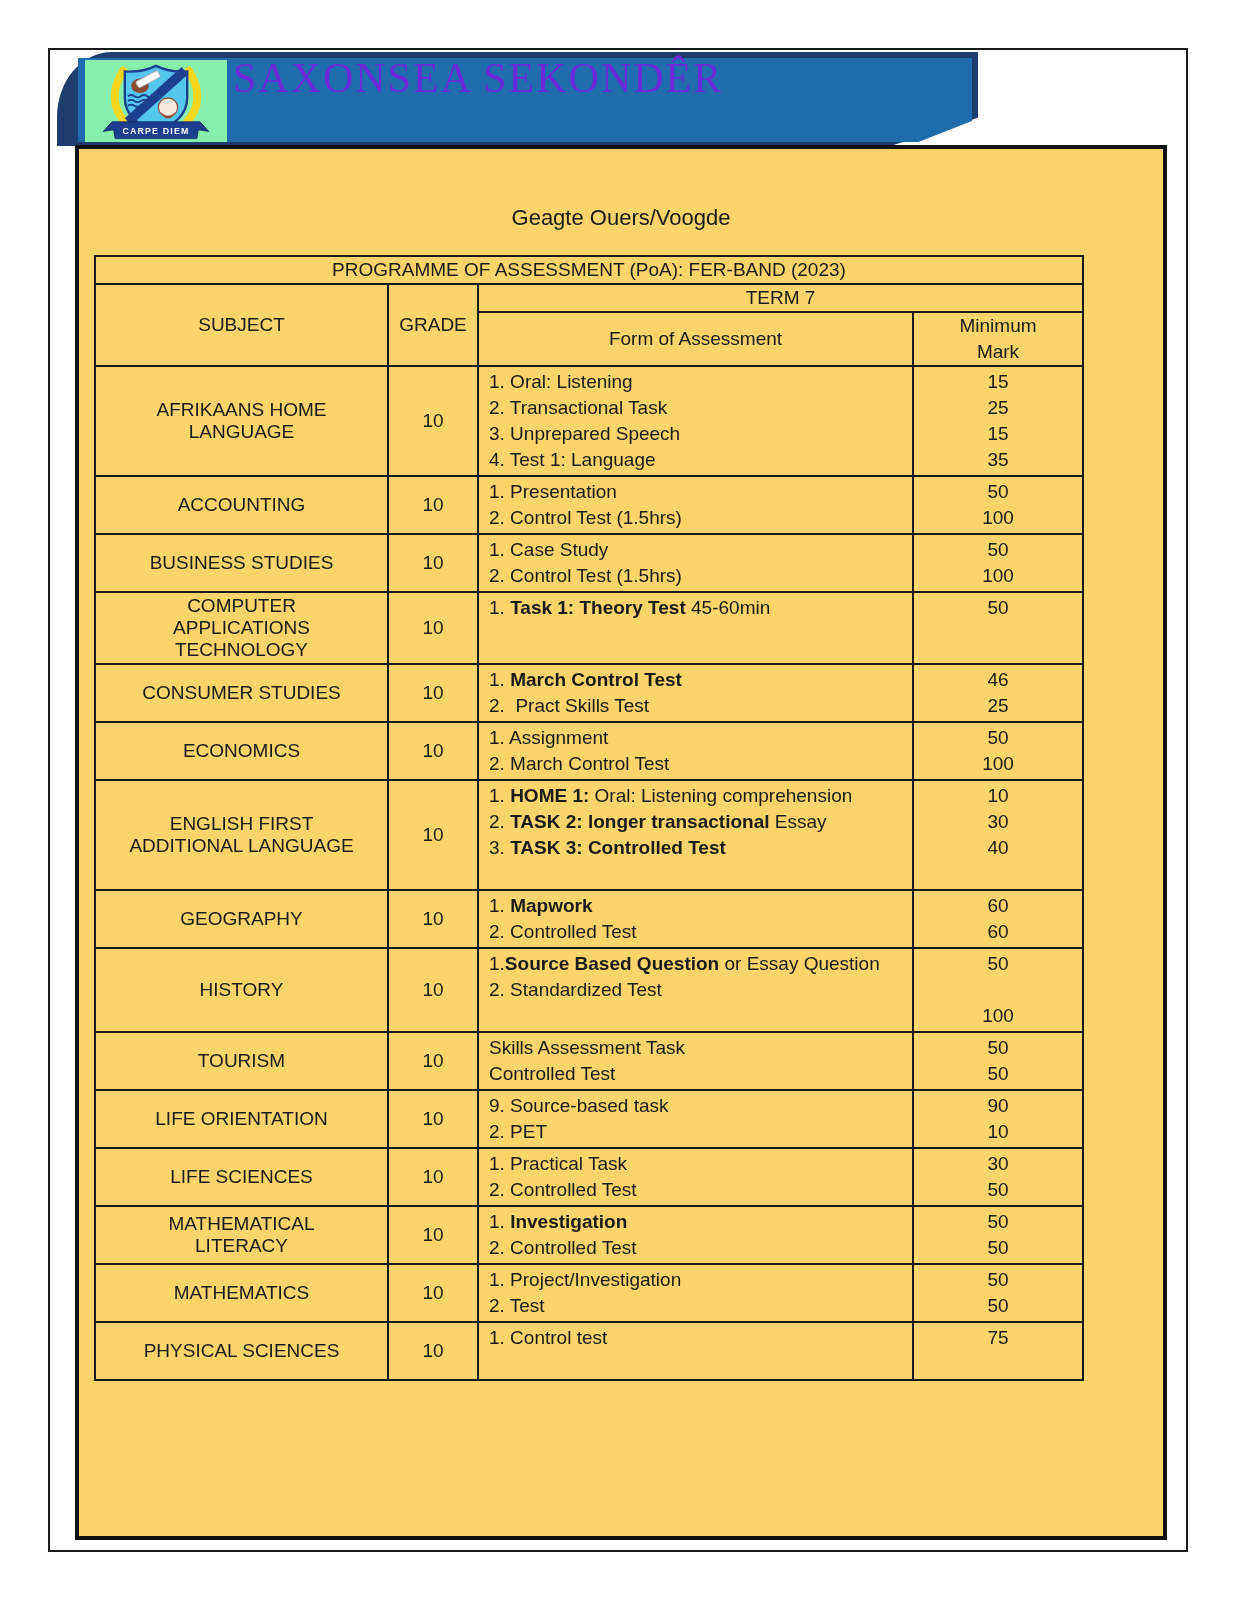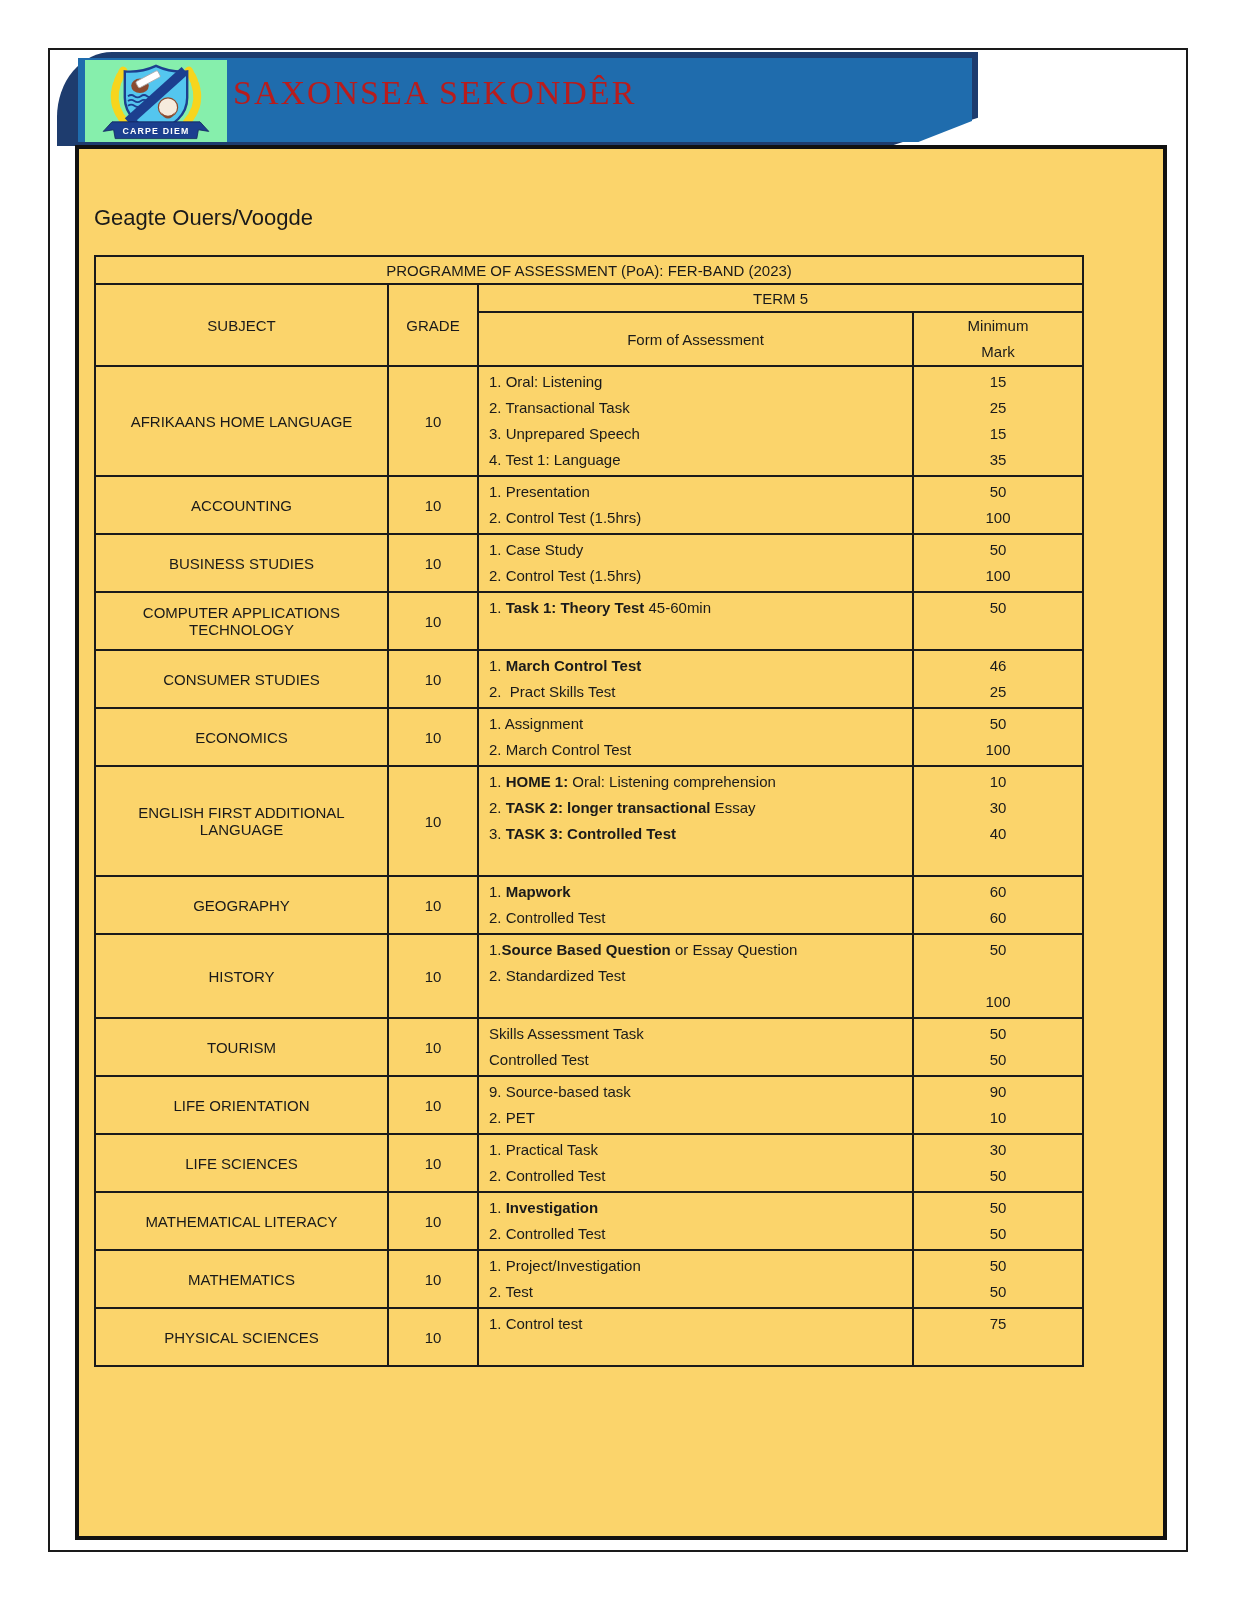--- a/index.html
+++ b/index.html
@@ -13,36 +13,36 @@
   
   .banner-dark { position:absolute; left:57px; top:52px; width:921px; height:94px;
                  background:var(--banner-navy,#1E3C6E);
                  border-top-left-radius:55px 65px;
                  clip-path: polygon(0 0,100% 0,100% 70%,90.5% 100%,0 100%); }
   .banner-blue { position:absolute; left:78px; top:58px; width:894px; height:84px;
                  background:var(--banner-blue,#1F6CAD);
                  clip-path: polygon(0 0,100% 0,100% 75%,94% 100%,0 100%); }
   .logo-box { position:absolute; left:85px; top:60px; width:142px; height:82px;
               background:#86efac; display:flex; align-items:center; justify-content:center; }
-  .school-title { position:absolute; left:233px; top:74px; width:740px;
-                  font-family:"Liberation Serif", serif; font-size:34px; letter-spacing:2px;
-                  color:#b91c1c; white-space:nowrap; }
+  .school-title { position:absolute; left:233px; top:54px; width:740px;
+                  font-family:"Liberation Serif", serif; font-size:42px; letter-spacing:2px;
+                  color:#6d28d9; white-space:nowrap; }
 
   
   .content-box { position:absolute; left:75px; top:145px; width:1092px; height:1395px;
                  background:var(--paper-yellow,#FBD46B); border:4px solid #111;
                  padding:50px 15px 0 15px; overflow:hidden; }
 
-  .greeting { font-size:22px; margin-top:6px; }
+  .greeting { font-size:22px; margin-top:6px;text-align:center; }
   .body-par { font-size:22px; line-height:37px; margin-top:28px; width:1005px; }
   .body-par .bold { font-weight:bold; }
 
   
   .poa-table { border-collapse:collapse; margin-top:24px; width:988px;
-               font-size:15px; color:#1a1a1a; table-layout:fixed; }
+               font-size:19px; color:#1a1a1a; table-layout:fixed; }
   .poa-table th, .poa-table td { border:2px solid #1a1a1a; font-weight:normal; }
   .c-subject { width:293px; } .c-grade { width:90px; } .c-form { width:435px; } .c-mark { width:170px; }
   .tbl-title { text-align:center; height:28px; }
   .h-subject, .h-grade { text-align:center; vertical-align:middle; }
   .h-term { text-align:center; height:28px; }
   .h-form { text-align:center; vertical-align:middle; height:54px; }
   .h-mark { text-align:center; vertical-align:middle; }
   .h-mark .line { line-height:26px; }
   .subject-cell { text-align:center; vertical-align:middle; padding:2px 25px; }
   .grade-cell { text-align:center; vertical-align:middle; }
@@ -104,21 +104,21 @@
           <col class="c-form">
           <col class="c-mark">
       </colgroup>
       <thead>
         <tr>
           <th colspan="4" class="tbl-title">PROGRAMME OF ASSESSMENT (PoA): FER-BAND (2023)</th>
         </tr>
         <tr>
           <th rowspan="2" class="h-subject">SUBJECT</th>
           <th rowspan="2" class="h-grade">GRADE</th>
-          <th colspan="2" class="h-term">TERM 5</th>
+          <th colspan="2" class="h-term">TERM 7</th>
         </tr>
         <tr>
           <th class="h-form">Form of Assessment</th>
           <th class="h-mark">
             <div class="line">Minimum</div>
             <div class="line">Mark</div>
           </th>
         </tr>
       </thead>
       <tbody>

